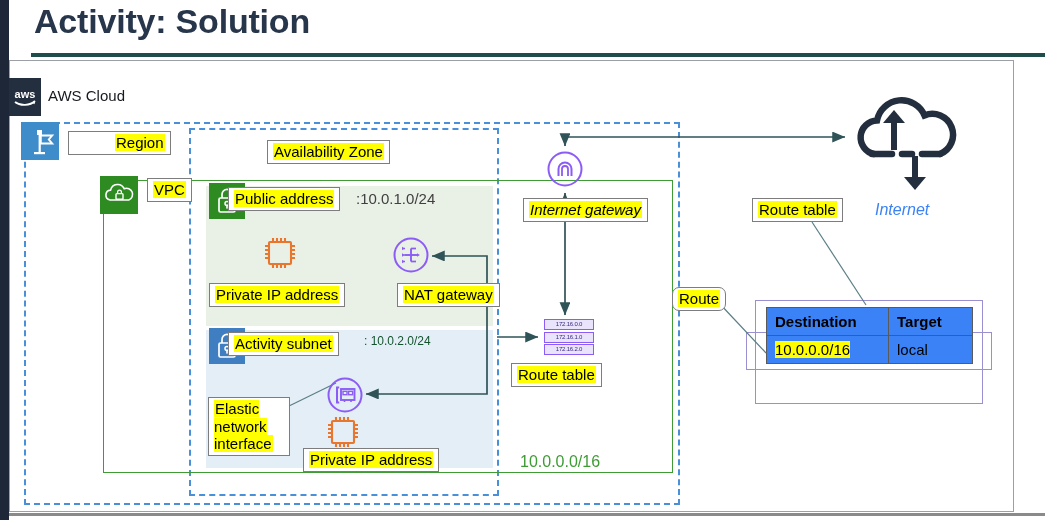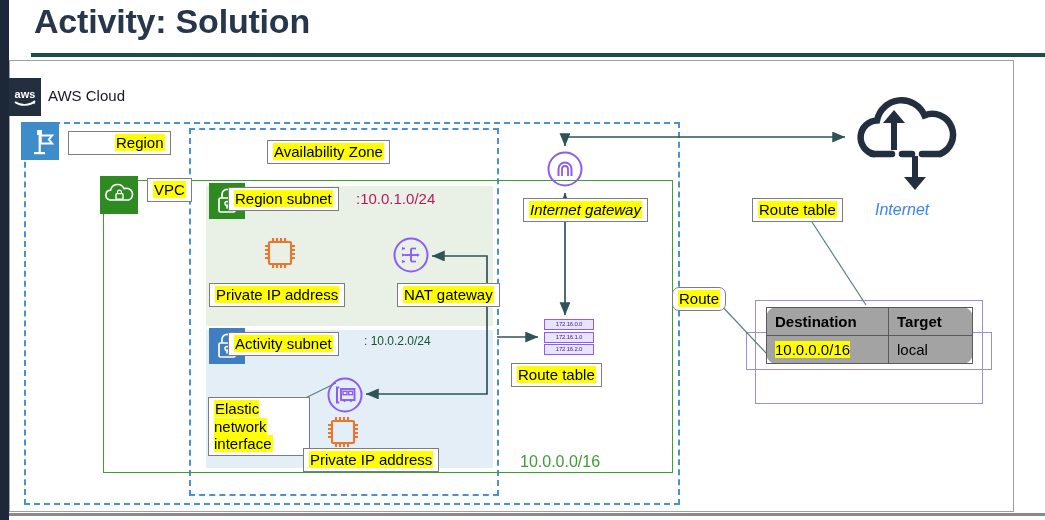--- a/index.html
+++ b/index.html
@@ -96,21 +96,21 @@
   }
   #public-subnet-icon {
     position: absolute; left: 209px; top: 183px; width: 36px; height: 36px;
     background: #2e8b22;
   }
   #public-subnet-label {
     position: absolute; left: 228px; top: 187px;
   }
   #public-subnet-cidr {
     position: absolute; left: 356px; top: 190px;
-    font-size: 15px; color: #be185d;
+    font-size: 15px; color: #404040;
   }
 
   
   #private-subnet {
     position: absolute; left: 206px; top: 330px; width: 287px; height: 138px;
     background: #e4eef6;
   }
   #private-subnet-icon {
     position: absolute; left: 209px; top: 328px; width: 36px; height: 36px;
     background: #3f7fc1;
@@ -168,22 +168,21 @@
     border: 1.5px solid #9a8fd0;
   }
   #route-row-outline {
     position: absolute; left: 746px; top: 332px; width: 246px; height: 38px;
     border: 1.3px solid #9a8fd0;
   }
   #route-table {
     position: absolute; left: 766px; top: 307px;
     border-collapse: collapse;
     font-size: 15px;
-    background: #a3a3a3;
-    border-radius: 11px;
+    background: #3b82f6;
   }
   #route-table td, #route-table th {
     border: 1.6px solid #5a5a5a;
     padding: 2px 8px;
     text-align: left;
     font-weight: normal;
     color: #000;
     height: 28px;
   }
   #route-table th { font-weight: bold; }
@@ -206,21 +205,21 @@
     margin-bottom: 1.5px;
     font-family: "Liberation Sans", sans-serif;
     letter-spacing: -0.2px;
   }
 
   
   #private-ip-1-callout { position: absolute; left: 209px; top: 283px; }
   #nat-gw-callout       { position: absolute; left: 397px; top: 283px; }
   #igw-callout          { position: absolute; left: 523px; top: 198px; text-align: center; font-style: italic; }
   #rt-callout           { position: absolute; left: 511px; top: 363px; }
-  #eni-callout          { position: absolute; left: 208px; top: 397px; width: 102px; }
+  #eni-callout          { position: absolute; left: 208px; top: 397px; width: 82px; }
   #private-ip-2-callout { position: absolute; left: 303px; top: 448px; }
 </style>
 </head>
 <body>
 
 <div id="slide-left-bar"></div>
 <div id="slide-title">Activity: Solution</div>
 <div id="title-rule"></div>
 <div id="bottom-rule"></div>
 
@@ -266,21 +265,21 @@
 <div id="public-subnet-icon">
   <svg width="36" height="36" viewBox="0 0 36 36" aria-hidden="true">
     <rect width="36" height="36" fill="#2e8b22"></rect>
     <rect x="10" y="15" width="16" height="14" rx="1.5" fill="none" stroke="#ffffff" stroke-width="1.7"></rect>
     <path d="M13 15 v-3.6 a5 5 0 0 1 10 0 v3.6" fill="none" stroke="#ffffff" stroke-width="1.7"></path>
     <circle cx="18" cy="20.6" r="2" fill="none" stroke="#ffffff" stroke-width="1.5"></circle>
     <rect x="17.2" y="21.6" width="1.6" height="4" fill="#ffffff"></rect>
   </svg>
 </div>
 <div id="public-subnet-cidr">:10.0.1.0/24</div>
-<div id="public-subnet-label" class="callout"><span class="hl">Region subnet</span></div>
+<div id="public-subnet-label" class="callout"><span class="hl">Public address</span></div>
 
 <div class="icon-wrap" id="ec2-public-icon">
   <svg width="42" height="42" viewBox="0 0 42 42" aria-hidden="true">
     <g stroke="#e8762d" stroke-width="2.1" fill="none">
       <rect x="10" y="10" width="22" height="22" rx="1"></rect>
       <path d="M14 10 v-4 M18 10 v-4 M22 10 v-4 M26 10 v-4"></path>
       <path d="M14 32 v4 M18 32 v4 M22 32 v4 M26 32 v4"></path>
       <path d="M10 14 h-4 M10 18 h-4 M10 22 h-4 M10 26 h-4"></path>
       <path d="M32 14 h4 M32 18 h4 M32 22 h4 M32 26 h4"></path>
     </g>

